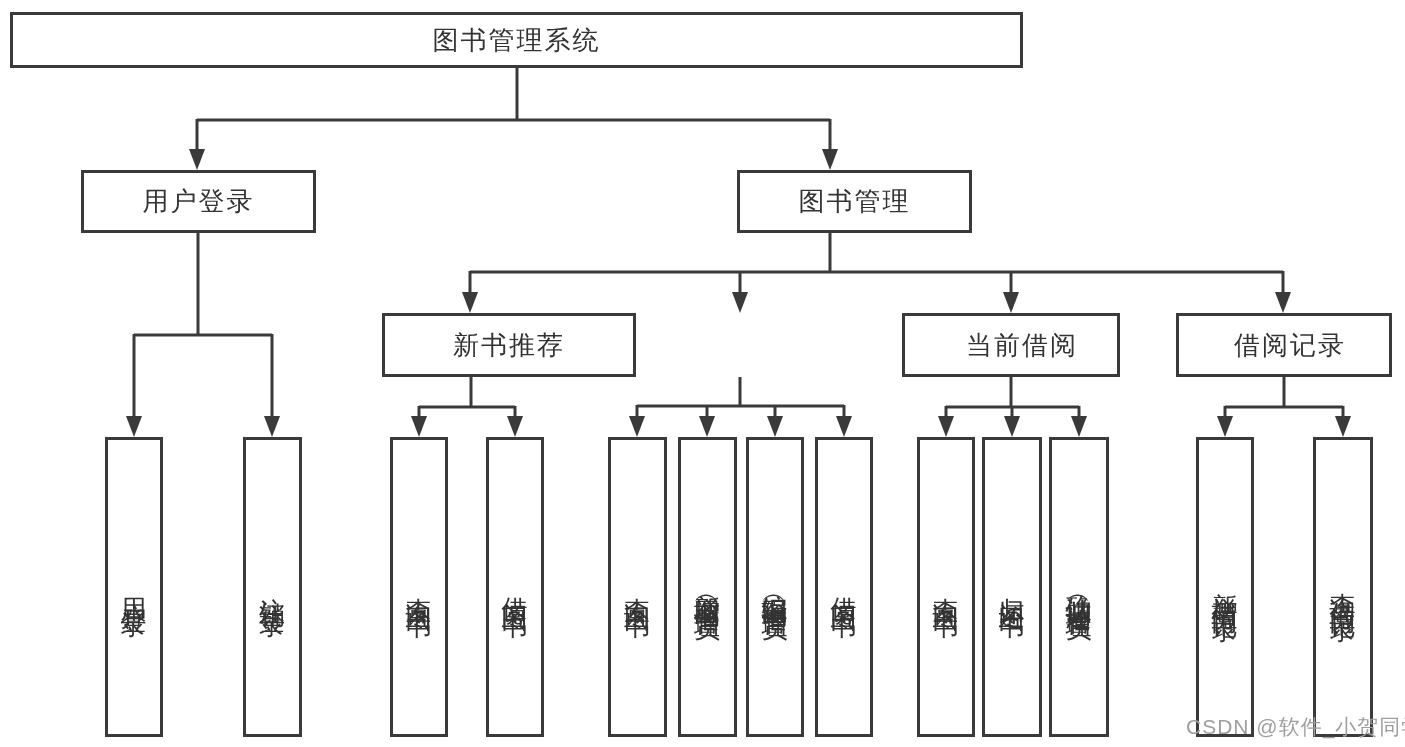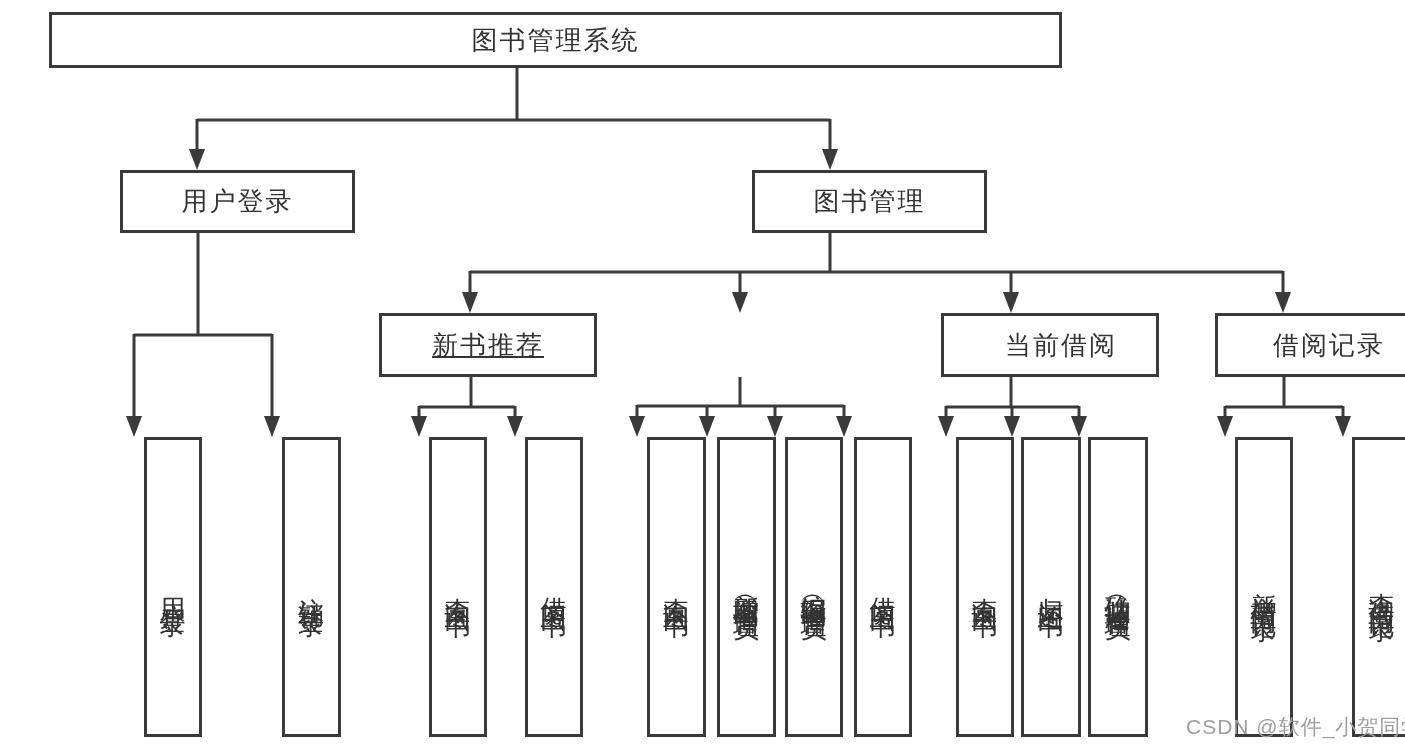--- a/index.html
+++ b/index.html
@@ -18,44 +18,43 @@
   }
   .node {
     position: absolute;
     box-sizing: border-box;
     border: 3px solid #3a3a3a;
     background: #ffffff;
     color: #333333;
     display: flex;
     align-items: center;
     justify-content: center;
-    margin-left: 39px;
   }
   .hnode {
     font-size: 26px;
     letter-spacing: 2px;
     white-space: nowrap;
   }
   .vnode {
     writing-mode: vertical-rl;
     text-orientation: mixed;
     font-size: 26px;
     letter-spacing: 5px;
     line-height: 1;
     top: 437px;
     height: 300px;
   }
   .vnode.long { letter-spacing: 3px; }
   
   #n-root { left: 10px; top: 12px; width: 1013px; height: 56px; }
   
   #n-login   { left: 81px;  top: 170px; width: 235px; height: 63px; }
-  #n-bookmgr { left: 713px; top: 170px; width: 235px; height: 63px; }
+  #n-bookmgr { left: 737px; top: 170px; width: 235px; height: 63px; }
   
-  #n-newbook { left: 340px;  top: 313px; width: 218px; height: 64px; text-decoration: underline; }
+  #n-newbook { left: 382px;  top: 313px; width: 254px; height: 64px; }
   #n-borrow  { left: 632px;  top: 313px; width: 216px; height: 64px; }
   #n-current { left: 902px;  top: 313px; width: 218px; height: 64px; padding-left: 22px; }
   #n-records { left: 1176px; top: 313px; width: 216px; height: 64px; padding-left: 12px; }
   
   #lf-a1 { left: 105px;  width: 58px; }
   #lf-a2 { left: 243px;  width: 59px; }
   #lf-b1 { left: 390px;  width: 58px; }
   #lf-b2 { left: 486px;  width: 58px; }
   #lf-c1 { left: 608px;  width: 59px; }
   #lf-c2 { left: 678px;  width: 59px; }

